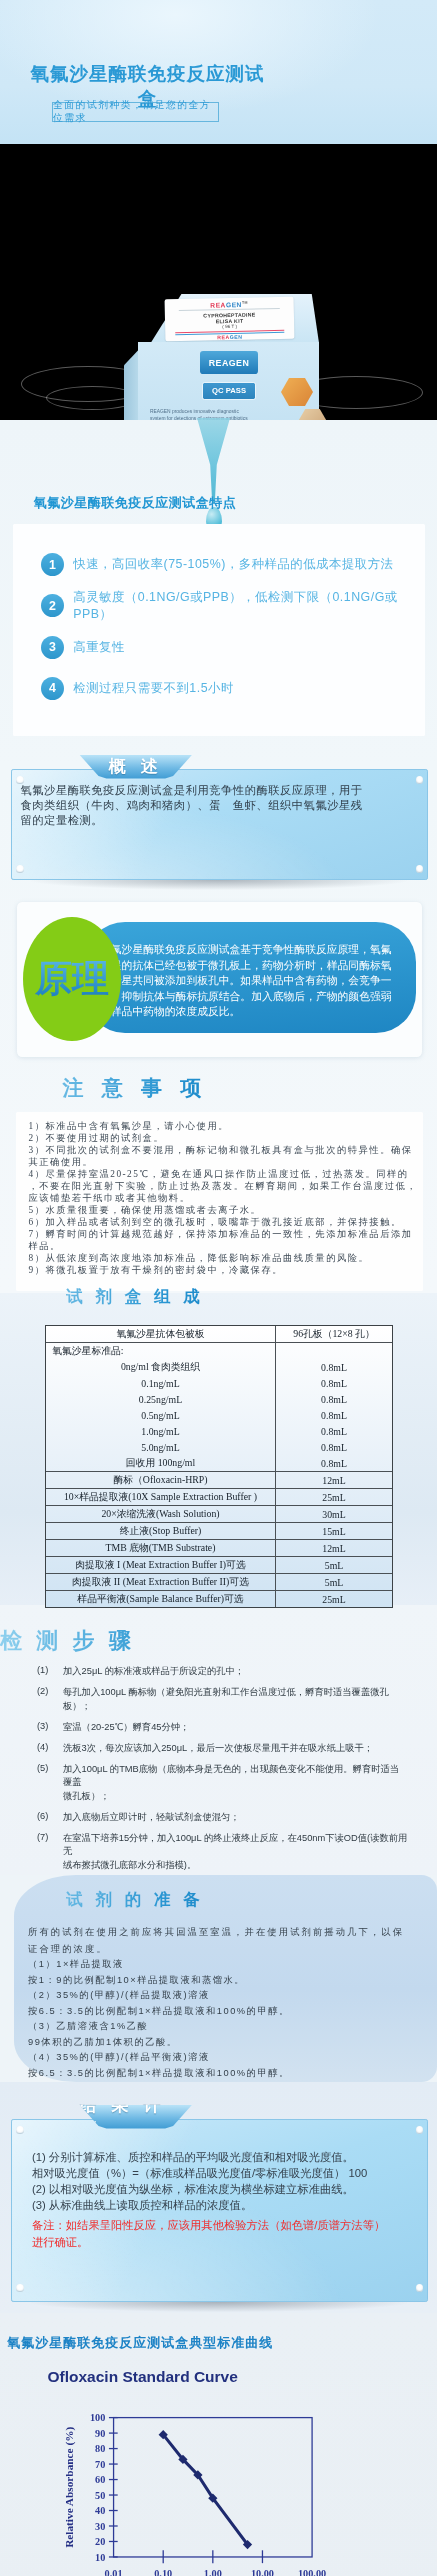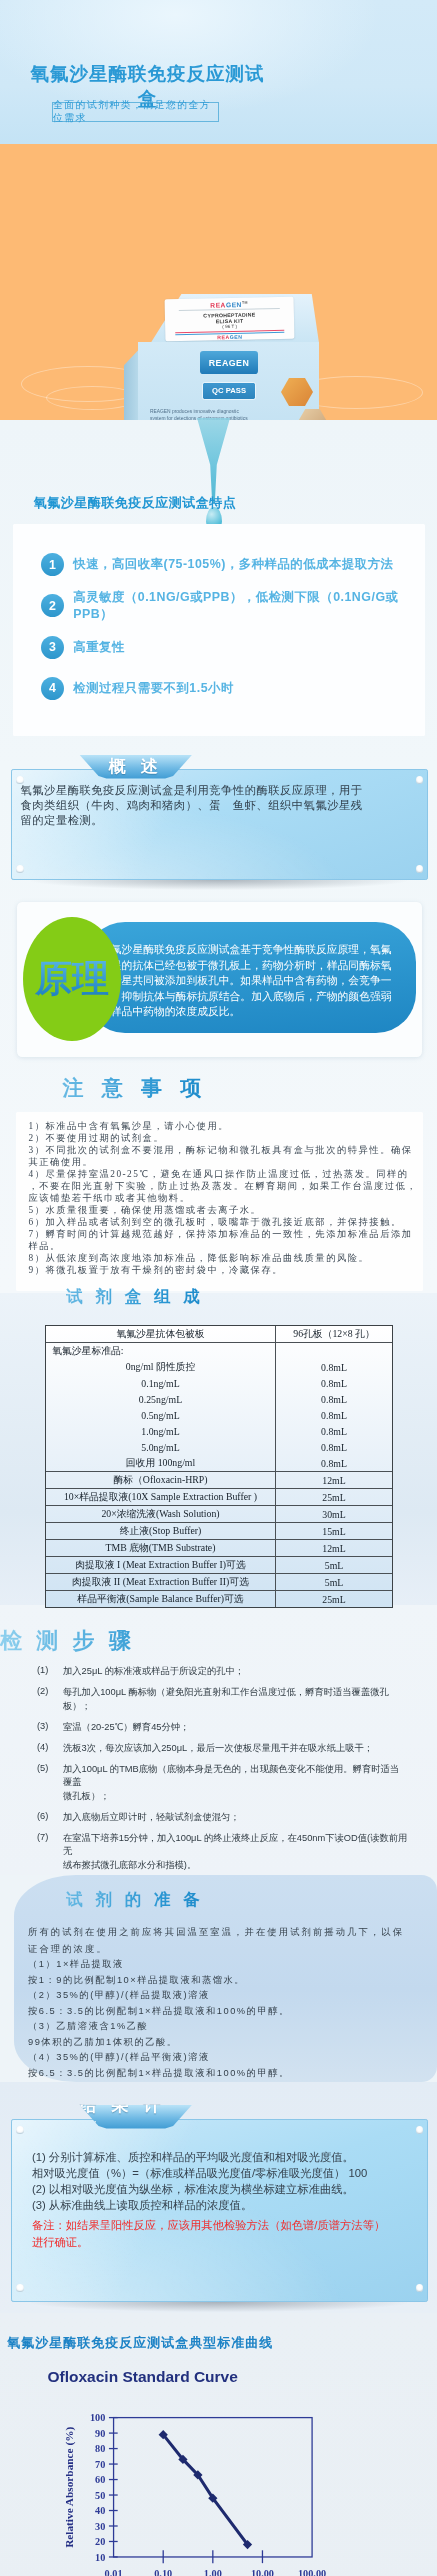--- a/index.html
+++ b/index.html
@@ -22,21 +22,21 @@
 
   
   .hero-title{left:0;top:61px;width:270px;text-align:center;font-size:18.5px;font-weight:bold;color:#2a99d5;letter-spacing:1px;padding-left:25px;}
   .hero-sub{left:52px;top:102px;width:167px;height:19.6px;border:0.5px solid #66b6de;display:flex;align-items:center;justify-content:center;
     font-size:9.8px;color:#2a99d5;letter-spacing:1.5px;}
 
   
   .photo{left:0;top:144px;width:438px;height:276px;overflow:hidden;
     background:radial-gradient(ellipse at 50% 18%, #eef8fd 0%, rgba(238,248,253,0) 55%),
                linear-gradient(180deg,#bfe0ef 0%,#aed9ea 35%,#72c8dc 58%,#39acc e 75%,#2aa5c8 78%,#1d99c2 100%);
-    background-color:#fdba74;}
+    background-color:#000000;}
   .ripple{border:1px solid rgba(255,255,255,.35);border-radius:50%;}
   .box-top{left:138px;top:150px;width:181px;height:49px;background:linear-gradient(180deg,#e4f2fb,#c9e5f4);
     clip-path:polygon(7% 100%,24% 0,96% 0,100% 100%);}
   .box-label{left:165px;top:154px;width:129px;height:42px;background:#fdfdfd;border-radius:2.1px;transform:rotate(-1.2deg);
     box-shadow:0 0.5px 1.5px rgba(60,90,110,.25);padding-top:2.6px;text-align:center;}
   .box-label .ln{height:1px;background:#c9d4da;margin:1.5px 14.4px;}
   .brand-sm{font-size:6.7px;font-weight:bold;letter-spacing:0.5px;}
   .brand-sm .ra{color:#e23a56;} .brand-sm .gb{color:#2f86c8;} .brand-sm sup{font-size:3.6px;color:#555;}
   .kitname{font-size:5.2px;font-weight:bold;color:#333;letter-spacing:0.3px;line-height:6.2px;}
   .kitsize{font-size:4.6px;color:#444;}
@@ -61,21 +61,21 @@
     clip-path:polygon(0 0,100% 0,60% 55%,54% 100%,46% 100%,40% 55%);}
   .water-drop{left:206px;top:507px;width:15.5px;height:24px;border-radius:50% 50% 48% 52% / 60% 60% 40% 40%;
     background:radial-gradient(circle at 35% 30%, #c8ecf4, #56bfda 60%, #2fa9c9);}
 
   
   .feat-title{left:0;top:494px;width:270px;text-align:center;font-size:13px;font-weight:bold;color:#2196d3;letter-spacing:0.5px;}
   .feat-card{left:13px;top:524px;width:412px;height:212px;background:#fdfeff;border-radius:1.5px;padding:25px 0 0 0;}
   .feat-row{display:flex;align-items:center;height:31px;margin:0 0 10.3px 28px;}
   .feat-num{width:23px;height:23px;border-radius:50%;background:linear-gradient(180deg,#4db0e0,#2d96cc);color:#fff;
     font-size:12.4px;font-weight:bold;display:flex;align-items:center;justify-content:center;flex:0 0 23px;}
-  .feat-text{margin-left:9.3px;font-size:12.4px;color:#56b4e3;letter-spacing:0.5px;font-weight:bold;}
+  .feat-text{margin-left:9.3px;font-size:12.4px;color:#56b4e3;letter-spacing:0.5px;}
 
   
   .glass{background:linear-gradient(160deg,#cdeafa 0%,#aadcf5 45%,#9bd2ef 100%);border:0.5px solid #8ac6e8;border-radius:2.1px;overflow:visible;}
   .glass::before{content:"";position:absolute;left:0;top:0;right:0;bottom:0;border-radius:2.1px;
     background:linear-gradient(115deg,rgba(255,255,255,.55) 0%,rgba(255,255,255,0) 38%),
                radial-gradient(ellipse at 15% 115%, rgba(255,255,255,.5), rgba(255,255,255,0) 55%);pointer-events:none;}
   .tab{position:absolute;left:67px;top:-15.5px;width:113px;height:24px;
     background:linear-gradient(180deg,#b9e3f8 0%,#6fb9e4 55%,#3f9cd4 100%);
     clip-path:polygon(0 0,100% 0,83% 90%,76% 100%,24% 100%,17% 90%);
     display:flex;align-items:center;justify-content:center;color:#fff;font-size:17px;font-weight:bold;letter-spacing:5.2px;text-shadow:0 0.5px 1px rgba(20,80,120,.4);}
@@ -282,21 +282,21 @@
     <div class="t-name">氧氟沙星抗体包被板</div>
     <div class="t-val">96孔板（12×8 孔）</div>
   </div>
 
   <div class="t-row row-group">
     <div class="t-name">氧氟沙星标准品:</div>
     <div class="t-val"></div>
   </div>
 
   <div class="t-row row-sub">
-    <div class="t-name">0ng/ml 阴性质控</div>
+    <div class="t-name">0ng/ml 食肉类组织</div>
     <div class="t-val">0.8mL</div>
   </div>
 
   <div class="t-row row-sub">
     <div class="t-name">0.1ng/mL</div>
     <div class="t-val">0.8mL</div>
   </div>
 
   <div class="t-row row-sub">
     <div class="t-name">0.25ng/mL</div>

